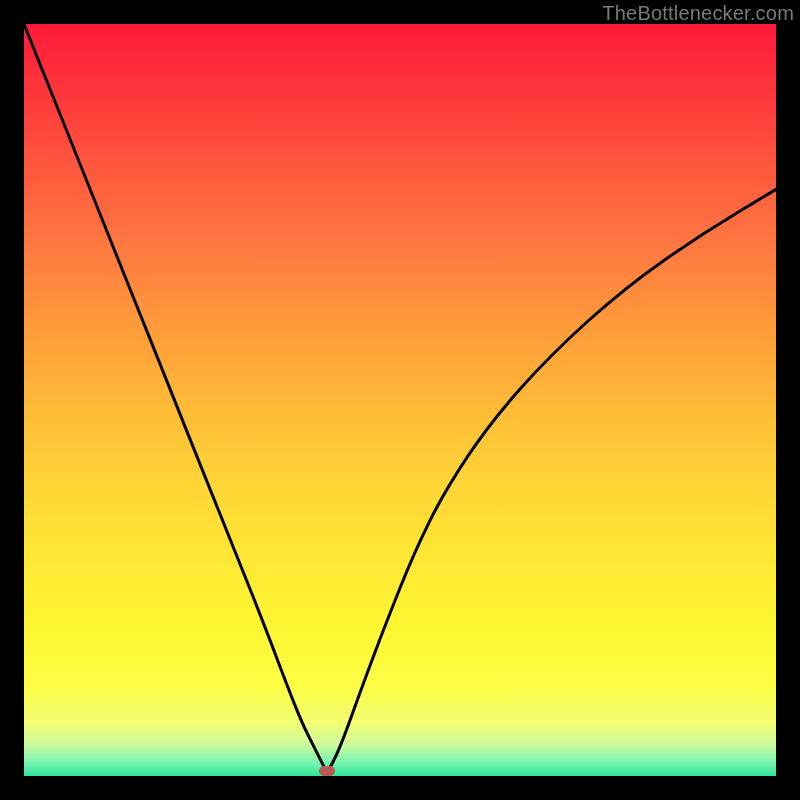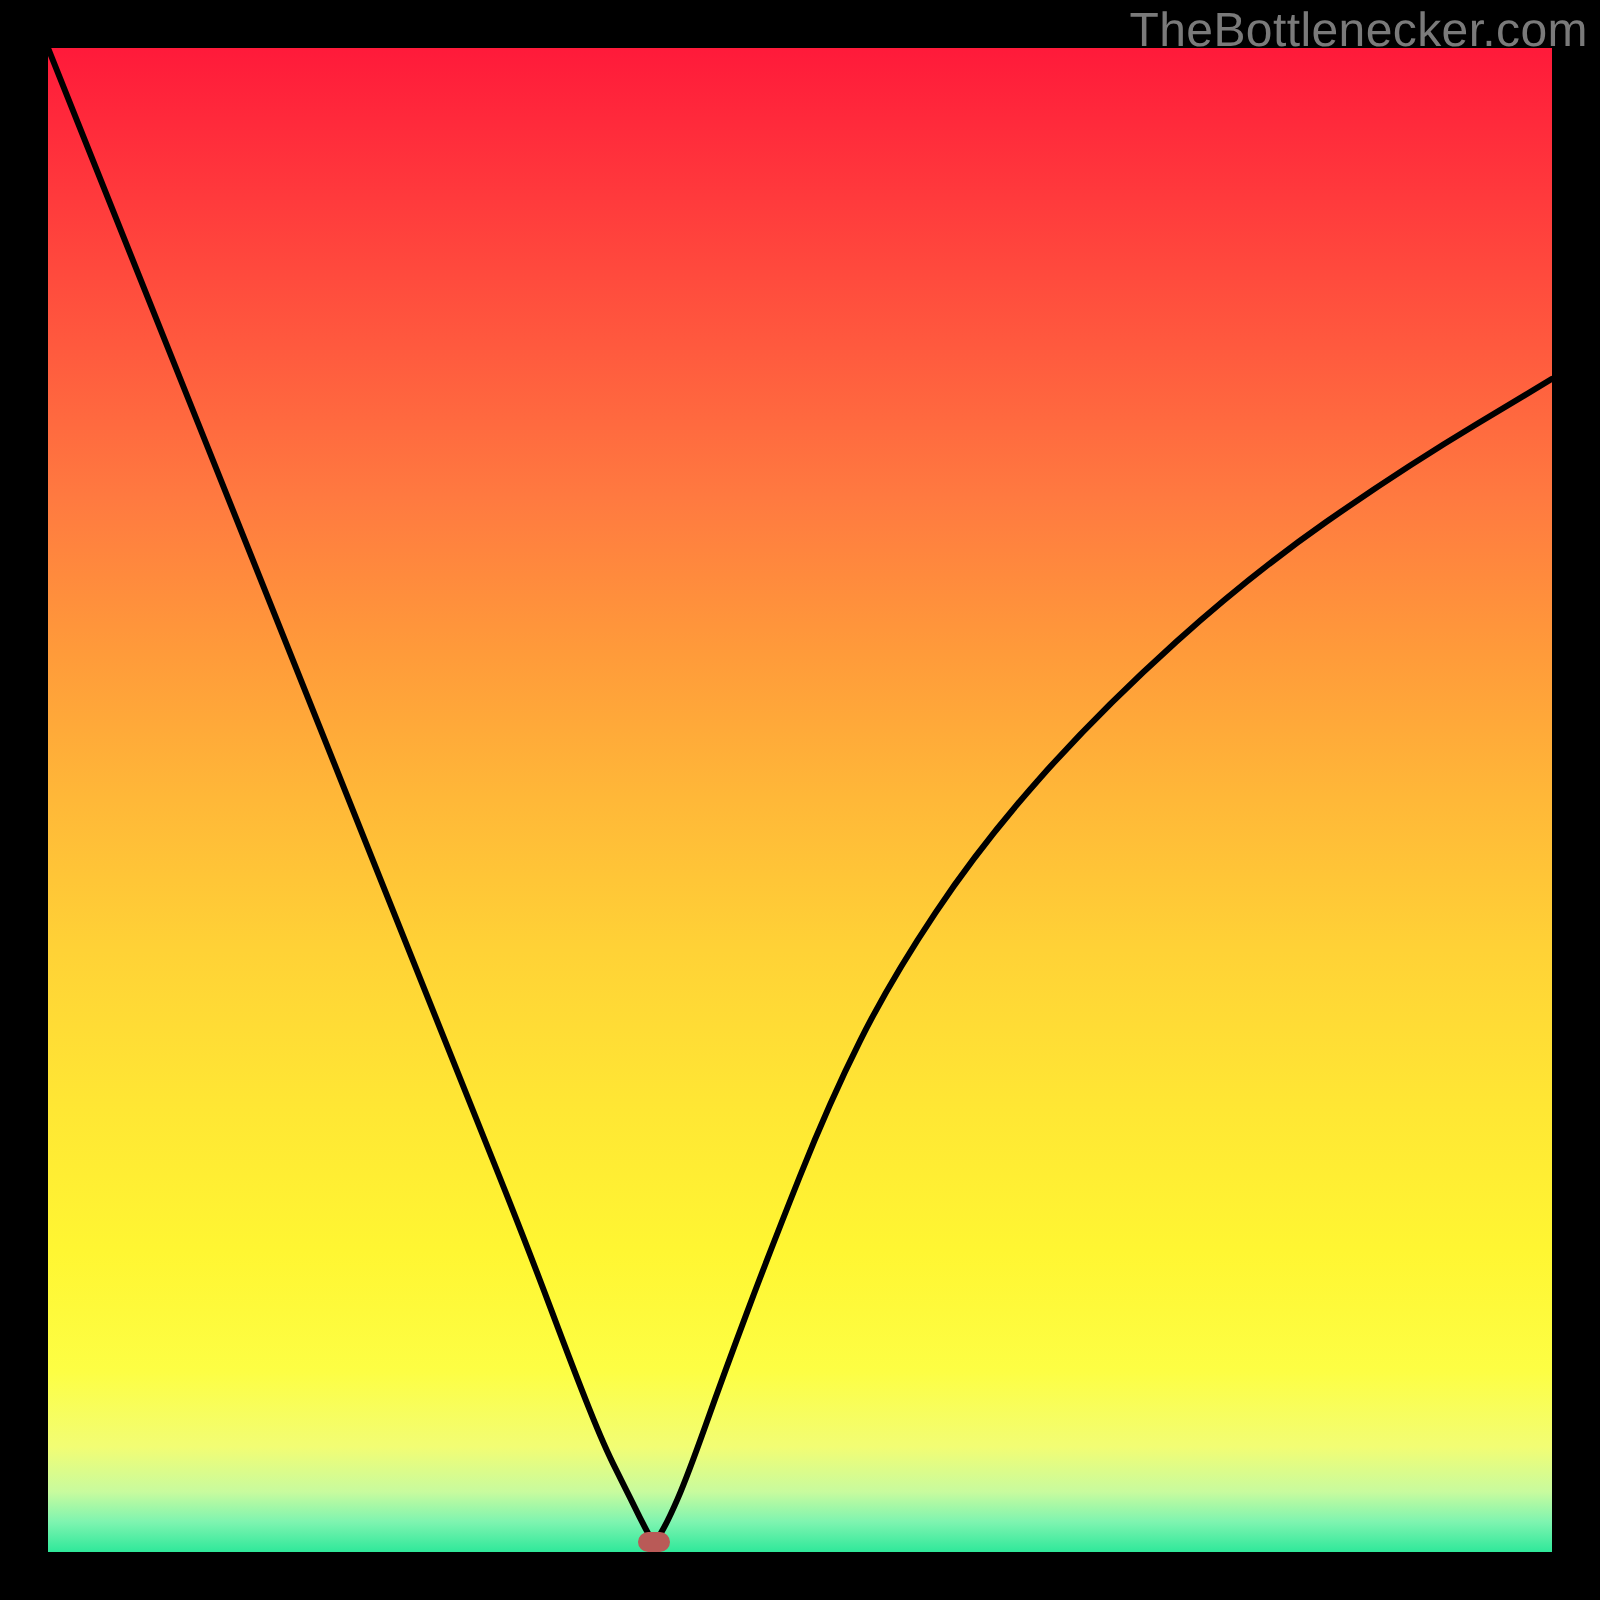--- a/index.html
+++ b/index.html
@@ -55,21 +55,21 @@
     width: 16px;
     height: 10px;
     border-radius: 5px;
     background: #b95a57;
   }
   .watermark {
     position: absolute;
     top: 2px;
     right: 6px;
     color: #7a7a7a;
-    font-size: 24px;
+    font-size: 20px;
     font-weight: 500;
     letter-spacing: 0.2px;
     user-select: none;
   }
 </style>
 </head>
 <body>
 
 <div class="watermark">TheBottlenecker.com</div>
 

